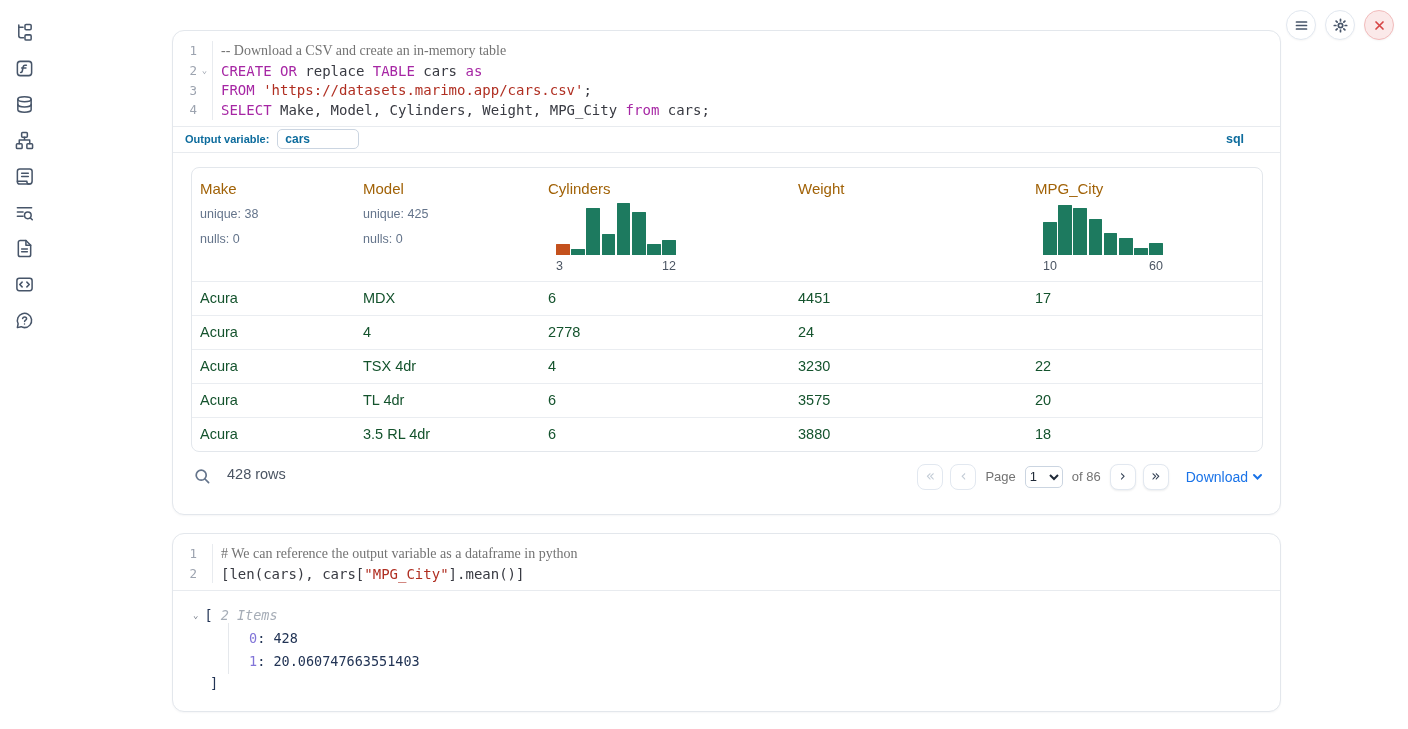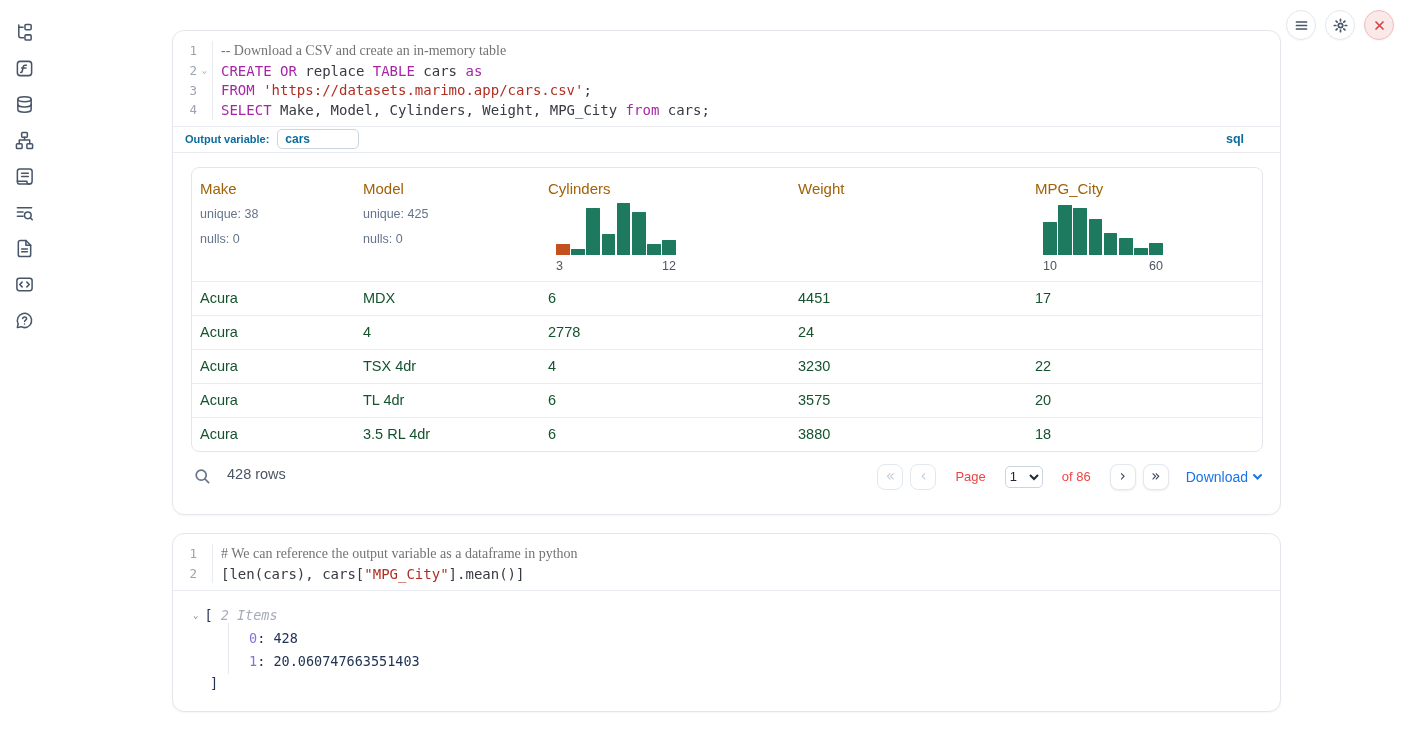--- a/index.html
+++ b/index.html
@@ -56,21 +56,21 @@
 
   
   .tfoot { height:56px; display:flex; align-items:center; justify-content:space-between; padding:0 17px 6px 18px; }
   .tfoot-left { display:flex; gap:14px; }
   .search-btn { width:22px; height:22px; display:flex; align-items:center; justify-content:center; cursor:pointer; }
   .search-btn svg { width:17px; height:17px; stroke:#64748b; fill:none; stroke-width:1.7; stroke-linecap:round; }
   .rowcount { font-size:14.5px; color:#4b5563; }
   .tfoot-right { display:flex; align-items:center; gap:7px; }
   .pg-btn { width:26px; height:26px; border:1px solid #e2e8f0; border-radius:8px; background:#fff; display:flex; align-items:center; justify-content:center; font-size:15px; line-height:1; cursor:pointer; color:#334155; box-shadow:0 1px 2px rgba(15,23,42,.08); font-family:"DejaVu Sans", sans-serif; }
   .pg-btn.disabled { color:#c3ccd6; box-shadow:none; cursor:default; }
-  .pg-text { font-size:13px; color:#ef4444; margin:0 12px; }
+  .pg-text { font-size:13px; color:#737373; margin:0 2px; }
   .page-select { height:22px; min-width:38px; border:1px solid #cbd5e1; border-radius:5px; font-size:13px; color:#1f2937; background:#fff; font-family:"Liberation Sans", sans-serif; }
   .download { display:flex; align-items:center; gap:4px; margin-left:10px; color:#1a73e8; font-size:14px; font-weight:500; cursor:pointer; }
   .download svg { width:11px; height:11px; stroke:#1a73e8; fill:none; stroke-width:2; stroke-linecap:round; }
 
   
   .divider { border-top:1px solid #e8ebef; margin-top:7px; }
   .py-output { padding:16px 20px 0 20px; font-family:"DejaVu Sans Mono", monospace; font-size:13.5px; color:#223455; }
   .tree-head { display:flex; align-items:center; gap:6px; }
   .tree-chev { color:#6b7280; font-size:9px; cursor:pointer; }
   .tree-bracket { color:#223455; }

